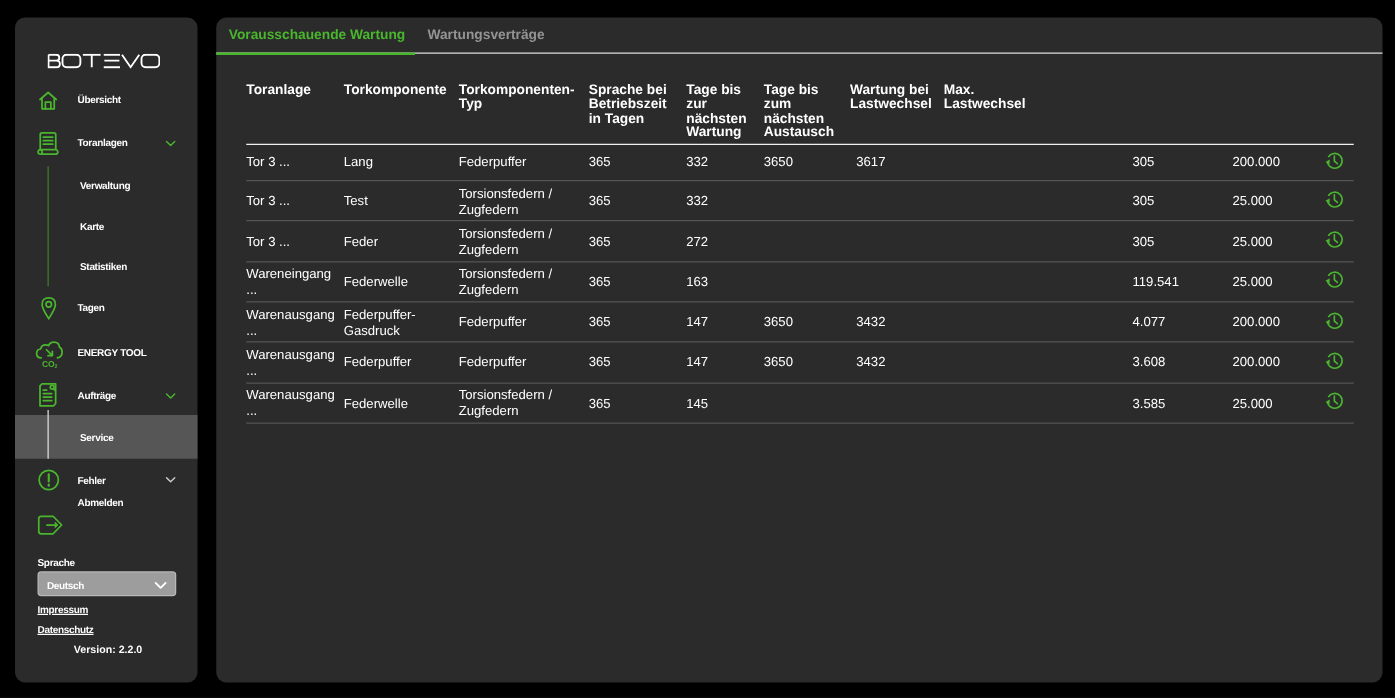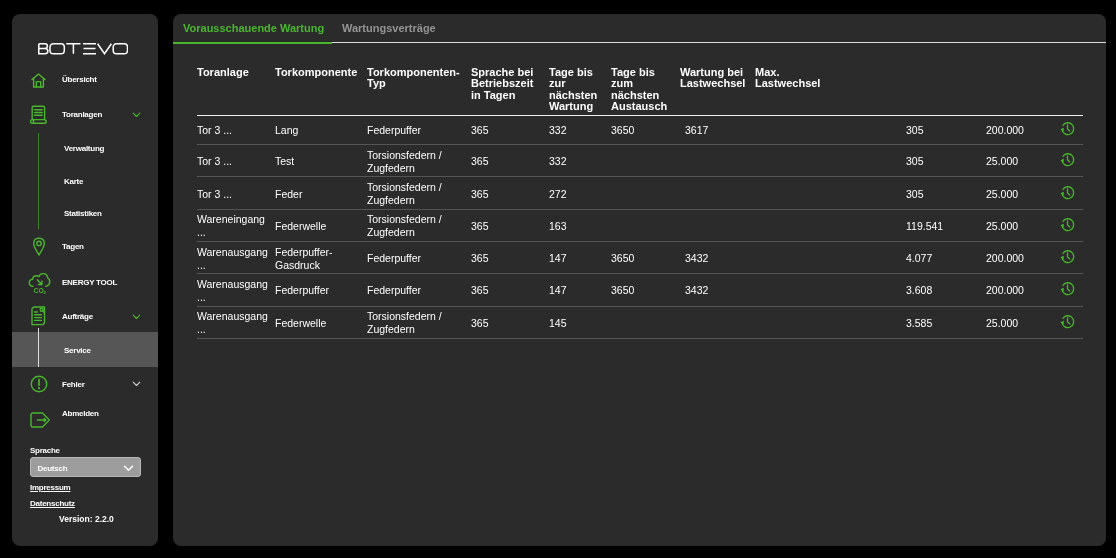--- a/index.html
+++ b/index.html
@@ -101,21 +101,21 @@
   <svg class="chev" style="top:367px;" viewBox="0 0 11 7">
       <path d="M1.5,1.3 L5.5,5.3 L9.5,1.3" stroke="#ccc" fill="none" stroke-width="1.4" stroke-linecap="round" stroke-linejoin="round"></path>
     </svg>
 
   <svg class="icon" style="left:18px; top:398px;" width="21" height="16" viewBox="0 0 21 16">
     <g class="g" stroke-width="1.4" stroke-linecap="round" stroke-linejoin="round">
       <path d="M12.5,1 H3 Q1,1 1,3 V13 Q1,15 3,15 H12.5 L19.3,8 Z"></path>
       <path d="M7.5,8 H15.8 M14.2,6.4 L15.8,8 L14.2,9.6"></path>
     </g>
   </svg>
-  <div class="ilabel" style="top:395px;text-align:center;">Abmelden</div>
+  <div class="ilabel" style="top:384px;text-align:center;">Abmelden</div>
 
   <div style="position:absolute; left:18px; top:432px; color:#fff; font-size:8px; font-weight:bold; letter-spacing:-0.25px;">Sprache</div>
   <div style="position:absolute; left:17.5px; top:443px; width:111px; height:20px; background:#9d9d9d; border:1px solid #b8b8b8; border-radius:3px;">
     <span style="position:absolute; left:7px; top:5.5px; color:#fff; font-size:8px; font-weight:bold; letter-spacing:-0.25px;">Deutsch</span>
     <svg style="position:absolute; right:6px; top:7px;" width="11" height="7" viewBox="0 0 11 7">
         <path d="M1.5,1.3 L5.5,5.3 L9.5,1.3" stroke="#fff" fill="none" stroke-width="1.5" stroke-linecap="round" stroke-linejoin="round"></path>
       </svg>
   </div>
   <div style="position:absolute; left:18px; top:469px; color:#fff; font-size:8px; font-weight:bold; letter-spacing:-0.25px; text-decoration:underline;">Impressum</div>
   <div style="position:absolute; left:18px; top:485px; color:#fff; font-size:8px; font-weight:bold; letter-spacing:-0.25px; text-decoration:underline;">Datenschutz</div>

